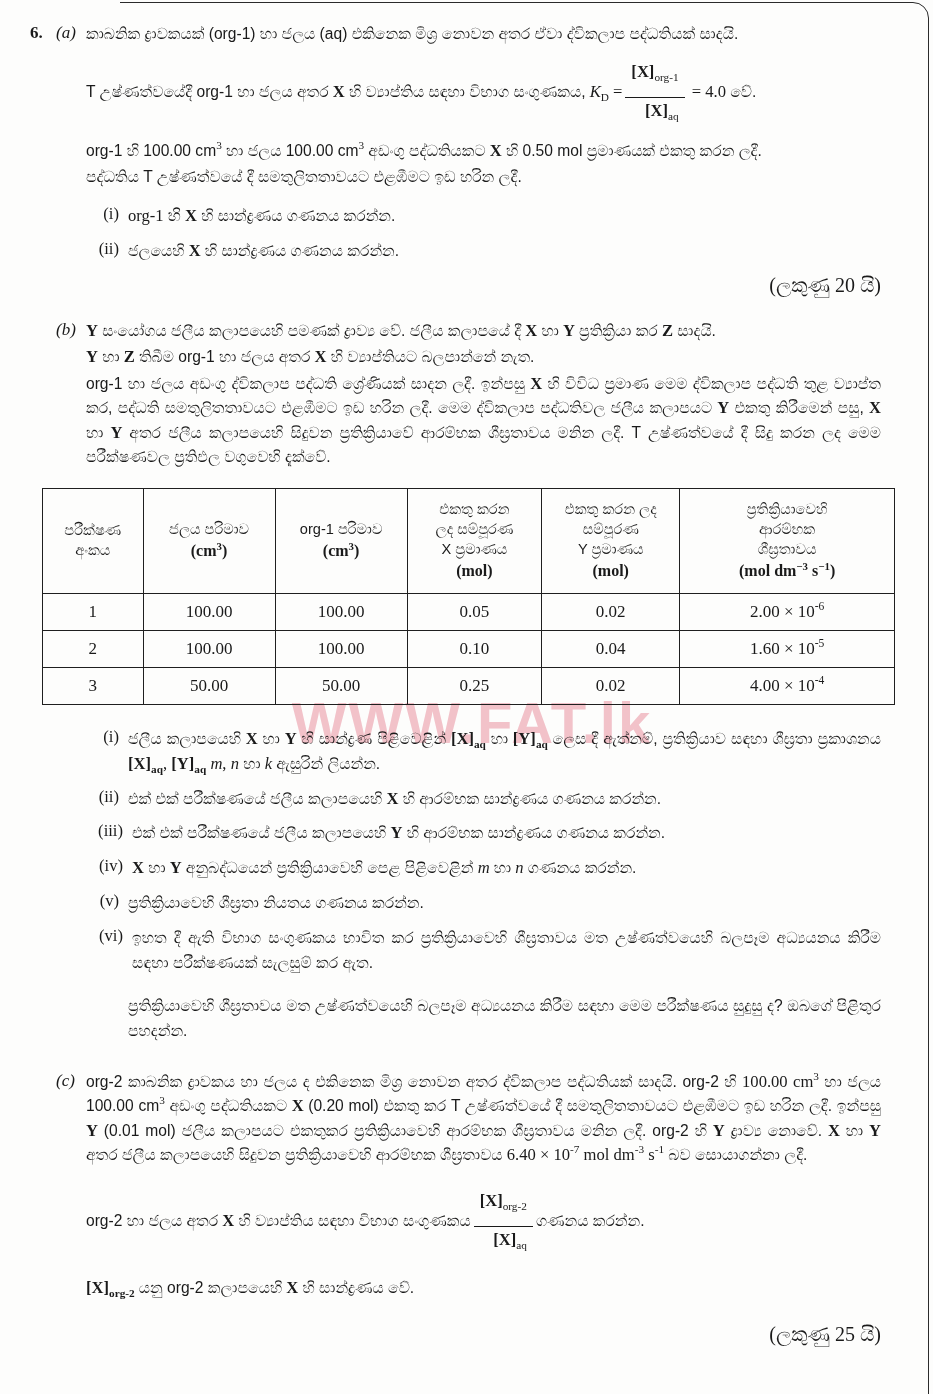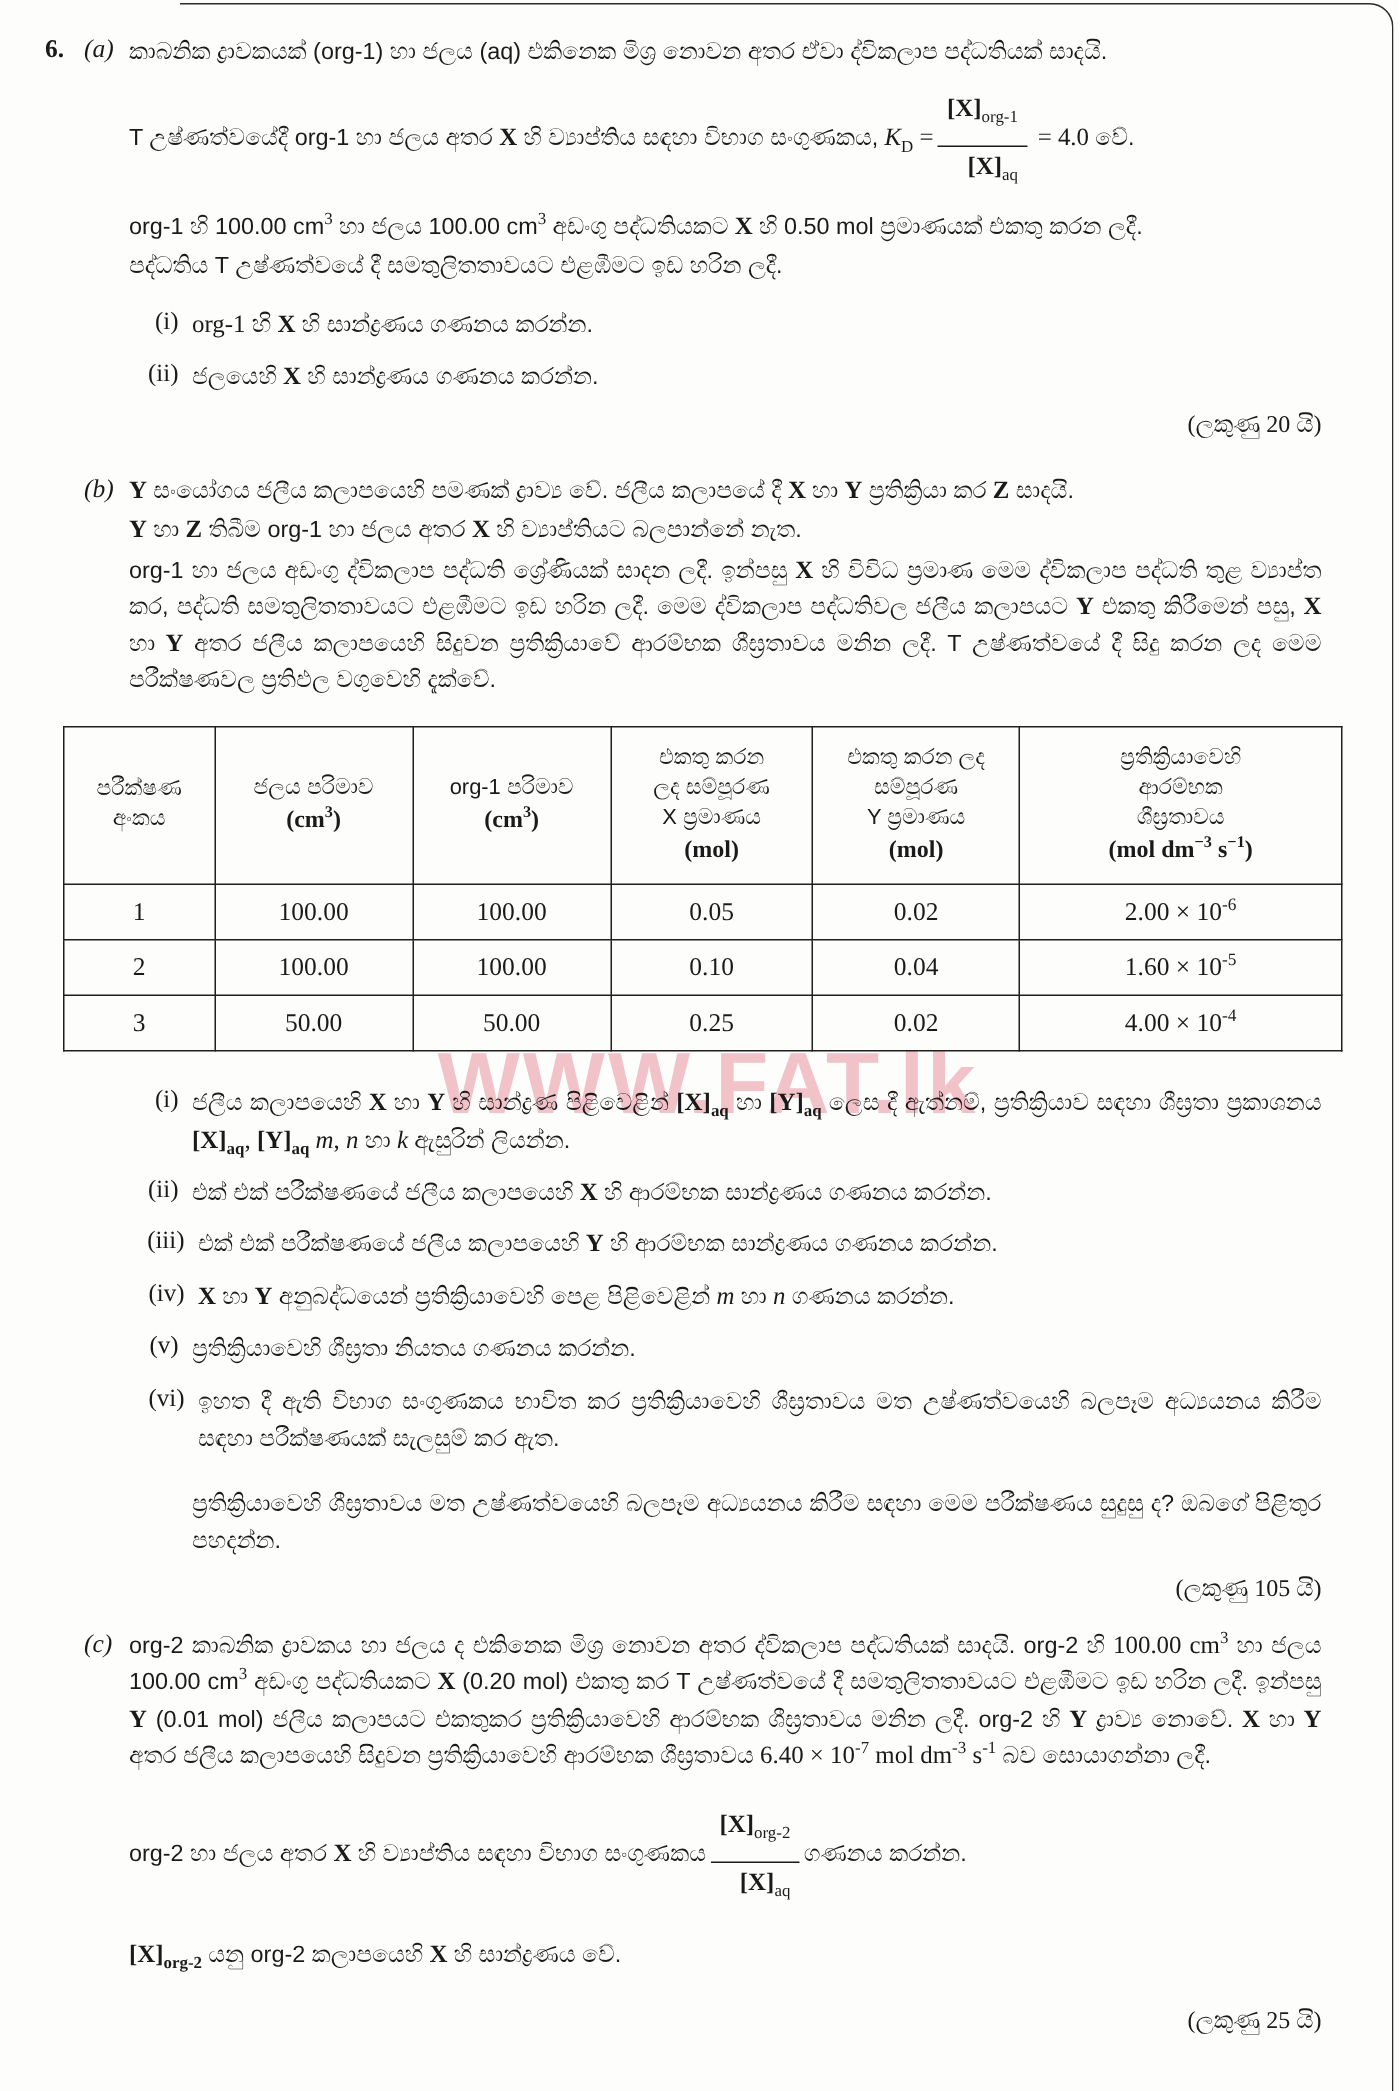--- a/index.html
+++ b/index.html
@@ -142,21 +142,21 @@
   .subitem .rn.wide { flex-basis: 46px; }
   .subitem .st {
     flex: 1 1 auto;
     font-size: 16.6px;
     line-height: 1.5;
     text-align: justify;
   }
 
   .marks {
     text-align: right;
-    font-size: 16px;
+    font-size: 20px;
     margin: 0;
   }
 
   
   .frac {
     display: inline-block;
     vertical-align: middle;
     text-align: center;
     position: relative;
     top: -1px;
@@ -482,23 +482,20 @@
 
         <div class="spacer-sm"></div>
 
         <div class="subitem">
           <div class="rn"></div>
           <div class="st">
             <span class="sin">ප්‍රතික්‍රියාවෙහි ශීඝ්‍රතාවය මත උෂ්ණත්වයෙහි බලපෑම අධ්‍යයනය කිරීම සඳහා මෙම පරීක්ෂණය සුදුසු ද? ඔබගේ පිළිතුර පහදන්න.</span>
           </div>
         </div>
 
-        <p class="marks">
-          <span class="lat">(ලකුණු 105 යි)</span>
-        </p>
 
       </div>
     </div>
 
     <div class="spacer-md"></div>
 
     <div class="qrow">
       <div class="qnum"></div>
       <div class="plabel">(c)</div>
       <div class="pbody">

